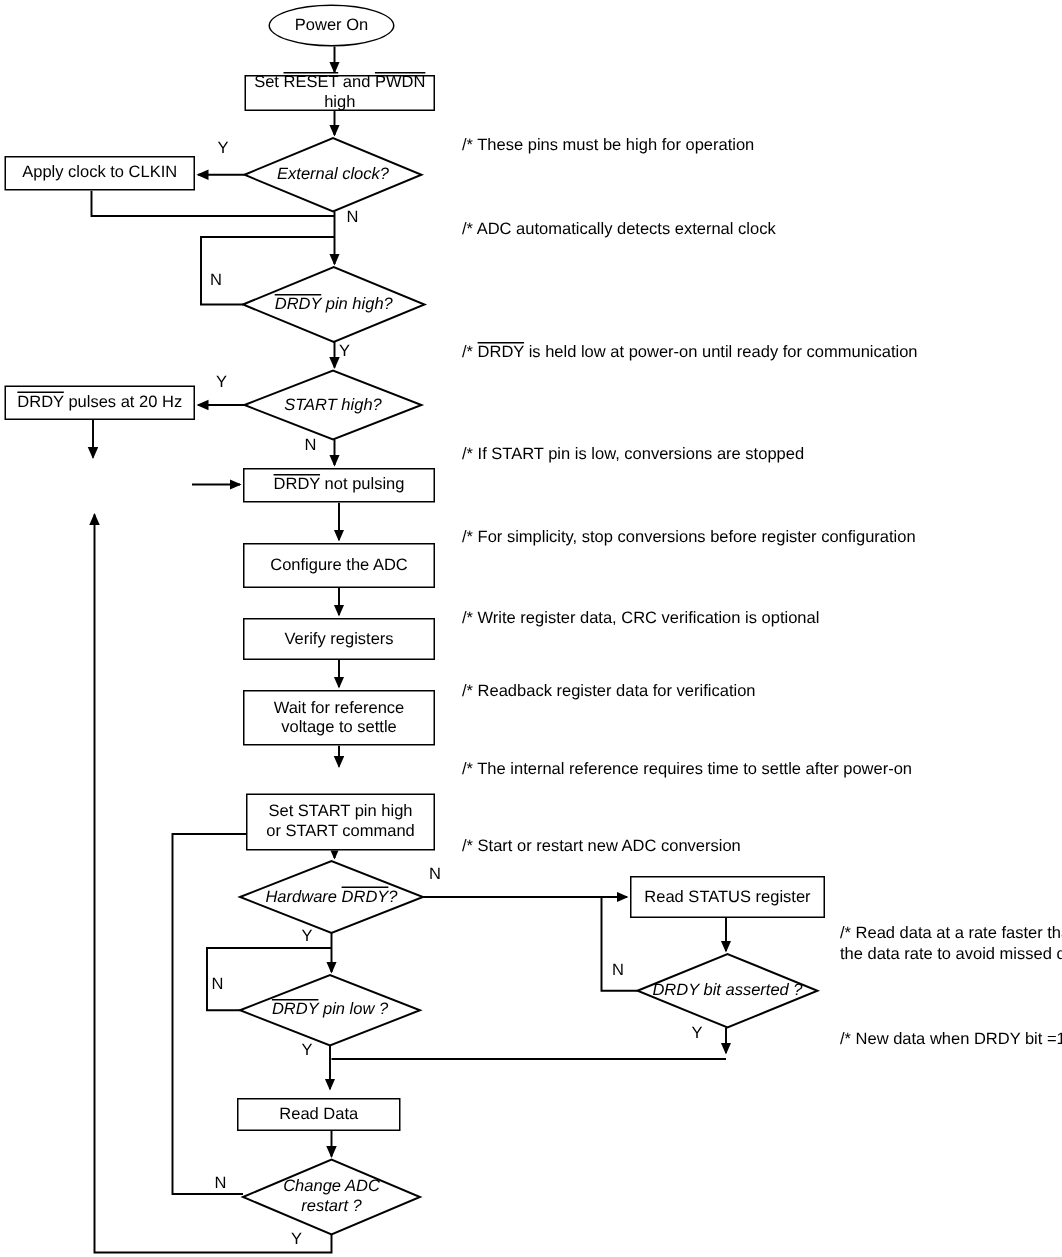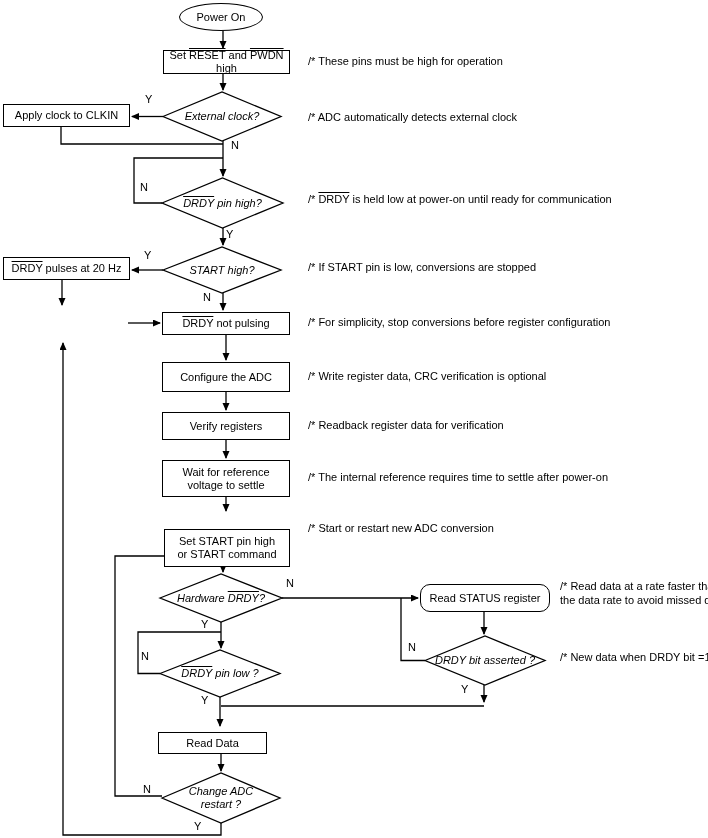--- a/index.html
+++ b/index.html
@@ -7,21 +7,21 @@
          font-family:"Liberation Sans",sans-serif;font-size:11px;color:#000;overflow:hidden;}
   svg.wires{position:absolute;left:0;top:0;}
   svg.wires polyline{fill:none;stroke:#000;stroke-width:1.3px;}
   svg.wires polygon.diamond{fill:#fff;stroke:#000;stroke-width:1.3px;}
   .box{position:absolute;border:1.3px solid #000;background:#fff;display:flex;flex-direction:column;
        align-items:center;justify-content:center;text-align:center;line-height:13px;box-sizing:border-box;}
   .oval{position:absolute;border:1.3px solid #000;border-radius:50%;background:#fff;display:flex;
         align-items:center;justify-content:center;box-sizing:border-box;}
   .dtext{position:absolute;display:flex;flex-direction:column;align-items:center;justify-content:center;
          text-align:center;line-height:13px;font-style:italic;}
-  .comment{position:absolute;white-space:nowrap;line-height:14px;}
+  .comment{position:absolute;white-space:nowrap;line-height:14px;margin-top:36px;}
   .bl{position:absolute;line-height:11px;}
   .ov{text-decoration:overline;}
 </style>
 </head>
 <body>
 
 <div class="stage">
 
   <svg class="wires" width="708" height="838">
     <defs>
@@ -99,21 +99,21 @@
   <div class="box" style="left:162px;top:460px;width:128px;height:37px;">
     <div>Wait for reference</div>
     <div>voltage to settle</div>
   </div>
 
   <div class="box" style="left:164px;top:513px;width:126px;height:38px;margin-top:16px;">
     <div>Set START pin high</div>
     <div>or START command</div>
   </div>
 
-  <div class="box" style="left:420px;top:584px;width:130px;height:28px;border-radius:10px;">
+  <div class="box" style="left:420px;top:584px;width:130px;height:28px;">
     <span>Read STATUS register</span>
   </div>
 
   <div class="box" style="left:158px;top:732px;width:109px;height:22px;">
     <span>Read Data</span>
   </div>
 
   <div class="dtext" style="left:163px;top:92px;width:118px;height:49px;">
     <span>External clock?</span>
   </div>

